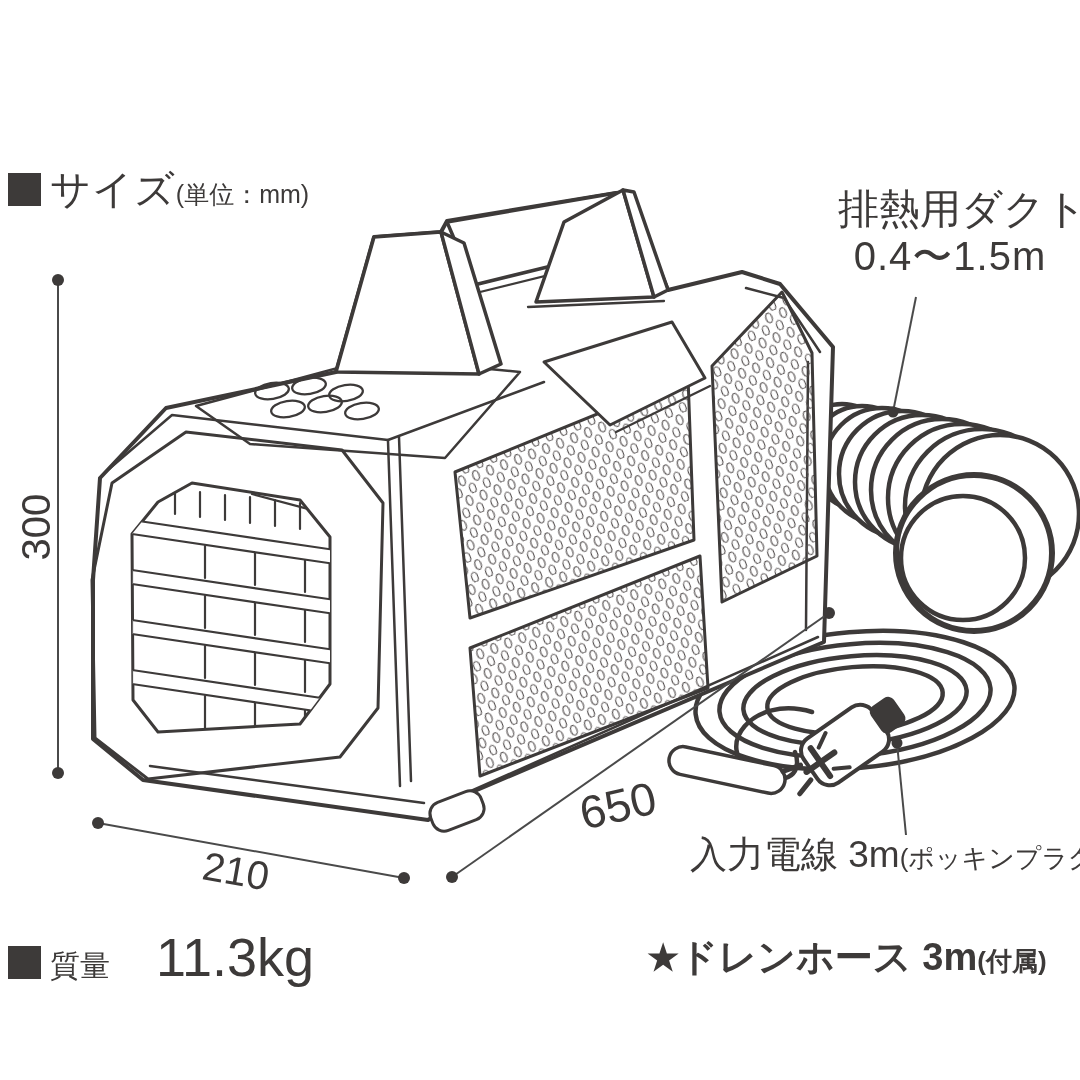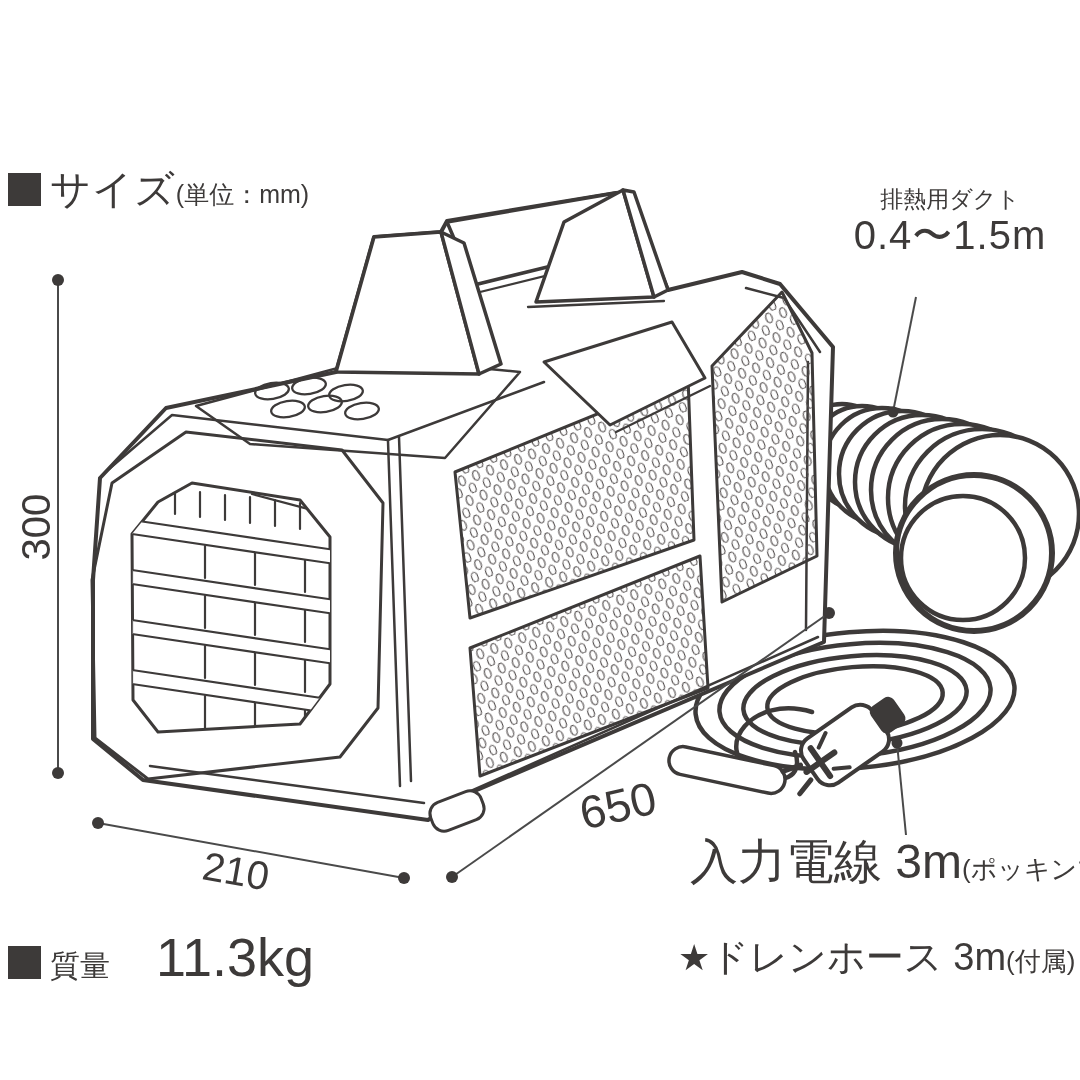--- a/index.html
+++ b/index.html
@@ -6,26 +6,26 @@
   .stage{
     position:relative;width:1080px;height:1080px;background:#ffffff;overflow:hidden;
     font-family:"Liberation Sans", sans-serif;color:#3d3a39;
   }
   .stage svg{position:absolute;left:0;top:0;}
   .lbl{position:absolute;white-space:nowrap;color:#3d3a39;line-height:1.15;}
   .sq{display:inline-block;width:33px;height:33px;background:#3d3a39;margin-right:9px;vertical-align:-3px;}
   .size-title{font-size:40px;letter-spacing:1px;}
   .size-unit{font-size:25px;}
   .duct-label{left:838px;top:186px;width:224px;text-align:center;}
-  .duct-l1{font-size:23px;display:block;}
+  .duct-l1{font-size:41px;display:block;}
   .duct-l2{font-size:40px;display:block;letter-spacing:1px;}
   .dim{font-size:40px;}
   .dim650{font-size:46px;}
   .rot{transform:translate(-50%,-50%) rotate(var(--a));transform-origin:center;}
-  .power-main{font-size:48px;}
+  .power-main{font-size:37px;}
   .power-note{font-size:26px;}
   .weight-title{font-size:30px;}
   .weight-value{font-size:54px;margin-left:46px;}
   .drain-star{font-size:36px;}
   .drain-main{font-size:38px;}
   .drain-note{font-size:26px;}
 </style>
 </head>
 <body>
 
@@ -164,17 +164,17 @@
   <div class="lbl dim dim650 rot" style="left:618px;top:806px;--a:-13deg;">650</div>
 
   <div class="lbl" style="left:690px;top:834px;">
     <span class="power-main">入力電線 3m</span><span class="power-note">(ポッキンプラグ付)</span>
   </div>
 
   <div class="lbl" style="left:8px;top:926px;">
     <span class="sq"></span><span class="weight-title">質量</span><span class="weight-value">11.3kg</span>
   </div>
 
-  <div class="lbl" style="left:678px;top:936px;">
+  <div class="lbl" style="left:647px;top:936px;font-weight:bold;">
     <span class="drain-star">★</span><span class="drain-main">ドレンホース 3m</span><span class="drain-note">(付属)</span>
   </div>
 
 </div>
 
 </body></html>

